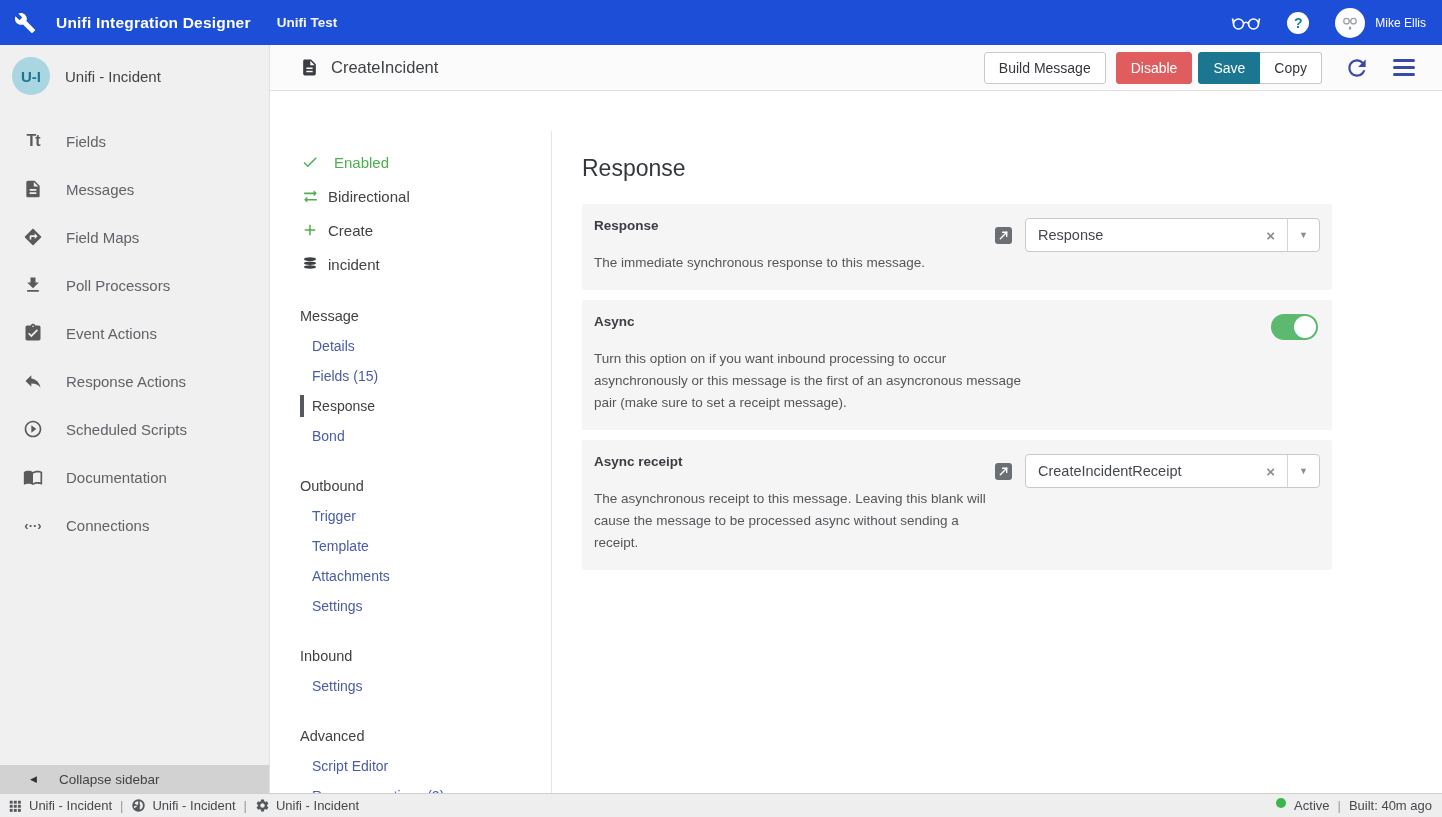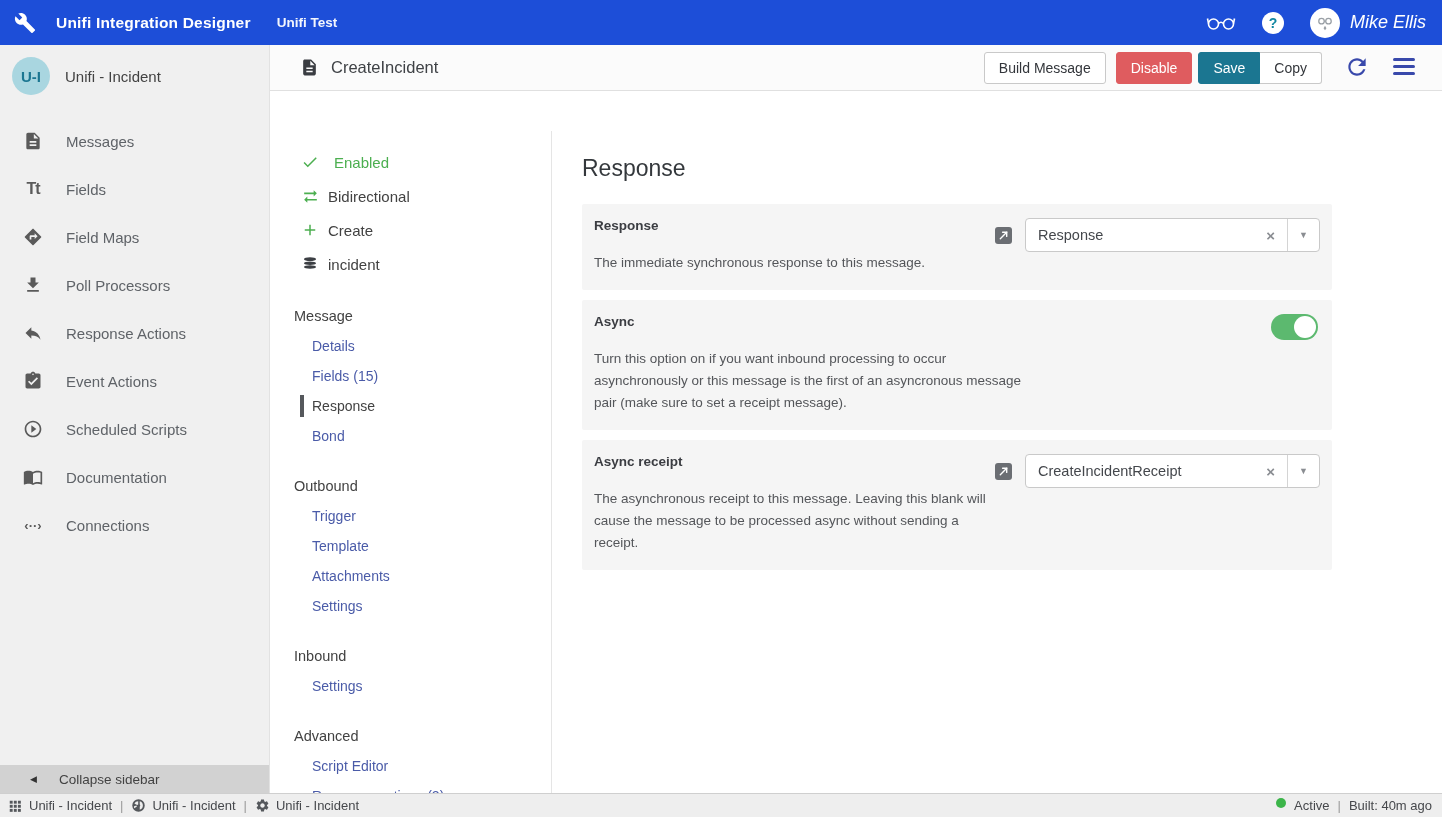--- a/index.html
+++ b/index.html
@@ -8,21 +8,21 @@
 
   
   .topbar { height:45px; background:#1d4ed8; display:flex; align-items:center; color:#fff; padding:0 16px 0 14px; }
   .topbar .wrench { width:24px; height:24px; margin-right:18px; display:flex; align-items:center; }
   .topbar-title { font-size:15.5px; font-weight:bold; letter-spacing:.2px; }
   .topbar-sub { font-size:13.5px; margin-left:26px; font-weight:bold; opacity:.95; }
   .topbar-right { margin-left:auto; display:flex; align-items:center; gap:26px; }
   .help-circle { width:22px; height:22px; border-radius:50%; background:#fff; color:#0f86a1; font-size:14px; font-weight:bold; text-align:center; line-height:22px; cursor:pointer; }
   .avatar-wrap { display:flex; align-items:center; gap:10px; cursor:pointer; }
   .avatar-circle { width:30px; height:30px; border-radius:50%; background:#fff; display:flex; align-items:center; justify-content:center; }
-  .user-name { font-size:18px;font-style:italic; }
+  .user-name { font-size:12px; }
 
   
   .app { display:flex; height:748px; }
 
   
   .sidebar { width:270px; background:#f0f0f0; border-right:1px solid #e2e2e2; display:flex; flex-direction:column; }
   .sidebar-header { display:flex; align-items:center; padding:12px 12px 10px 12px; }
   .app-avatar { width:38px; height:38px; border-radius:50%; background:#a9d6e0; color:#1b7691; font-size:15px; font-weight:bold; display:flex; align-items:center; justify-content:center; }
   .app-name { margin-left:15px; font-size:15px; color:#424242; }
   .sidebar-items { flex:1; padding-top:12px; }
@@ -34,21 +34,21 @@
   .collapse-bar { height:28px; background:#d2d2d2; display:flex; align-items:center; padding-left:30px; cursor:pointer; color:#424242; }
   .collapse-bar .tri { font-size:9px; margin-right:22px; color:#333; }
   .collapse-bar .c-label { font-size:13.5px; }
 
   
   .workspace { flex:1; display:flex; flex-direction:column; background:#fff;gap:40px; }
   .content-header { height:46px; background:#fbfbfb; border-bottom:1px solid #e0e0e0; display:flex; align-items:center; padding:0 16px 0 30px; }
   .doc-title { display:flex; align-items:center; gap:12px; }
   .doc-title .d-icon { width:19px; height:19px; color:#3a3d42; }
   .doc-title .d-label { font-size:16.5px; color:#3f4246; }
-  .header-actions { margin-left:auto; display:flex; align-items:flex-start; }
+  .header-actions { margin-left:auto; display:flex; align-items:center; }
   .btn { font-family:inherit; font-size:14px; padding:7px 14px; border-radius:3px; border:1px solid #c9c9c9; background:#fff; color:#33363b; cursor:pointer; }
   .btn-build { margin-right:10px; }
   .btn-disable { background:#df5c5f; border-color:#df5c5f; color:#fff; margin-right:6px; }
   .btn-group { display:flex; }
   .btn-save { background:#1b7691; border-color:#1b7691; color:#fff; border-radius:3px 0 0 3px; }
   .btn-copy { border-radius:0 3px 3px 0; border-left:none; }
   .icon-btn { background:none; border:none; cursor:pointer; color:#3949ab; display:flex; align-items:center; justify-content:center; }
   .refresh-btn { margin-left:20px; width:30px; height:30px; }
   .menu-btn { margin-left:16px; margin-right:6px; width:32px; height:30px; flex-direction:column; gap:4px; }
   .menu-btn span { display:block; width:22px; height:3px; background:#3949ab; border-radius:2px; }
@@ -57,21 +57,21 @@
 
   
   .subnav { width:282px; border-right:1px solid #e5e5e5; padding-top:14px; overflow:hidden; }
   .status-item { height:34px; display:flex; align-items:center; padding-left:30px; cursor:pointer; font-size:15px; color:#424242; }
   .status-item .st-icon { width:20px; margin-right:8px; display:flex; align-items:center; justify-content:center; }
   .status-item.green-label { color:#4caf50; }
   .status-item .gap-wide { margin-right:14px; }
   .icon-green { color:#4caf50; }
   .icon-dark { color:#3c3f44; }
   .subnav-section { margin-top:20px; }
-  .section-label { height:30px; line-height:30px; padding-left:24px; font-size:14.5px; color:#424242; }
+  .section-label { height:30px; line-height:30px; padding-left:30px; font-size:14.5px; color:#424242; }
   .subnav-link { position:relative; height:30px; line-height:30px; padding-left:42px; font-size:14px; color:#4a5ba8; cursor:pointer; }
   .subnav-link.selected { color:#424242; cursor:default; }
   .subnav-link.selected::before { content:''; position:absolute; left:30px; top:4px; bottom:4px; width:4px; background:#55585c; }
 
   
   .main { flex:1; padding:24px 0 0 30px; overflow:hidden; }
   .page-title { font-size:23px; font-weight:400; color:#34383c; margin-bottom:22px; }
   .card { width:750px; background:#f5f5f5; border-radius:2px; display:flex; align-items:flex-start; padding:14px 12px 16px 12px; margin-bottom:10px; min-height:76px; }
   .card-text { flex:1; max-width:430px; }
   .card-label { font-size:13.5px; font-weight:bold; color:#3b3d42; }
@@ -133,63 +133,63 @@
 <div class="app">
 
   <div class="sidebar">
     <div class="sidebar-header">
       <span class="app-avatar">U-I</span>
       <span class="app-name">Unifi - Incident</span>
     </div>
     <div class="sidebar-items">
       <div class="side-item">
         <span class="s-icon">
+            <span class="tt-glyph">Tt</span>
+          </span>
+        <span class="s-label">Fields</span>
+      </div>
+      <div class="side-item">
+        <span class="s-icon">
             <svg viewBox="0 0 24 24" width="20" height="20" fill="currentColor">
               <path d="M14 2H6c-1.1 0-2 .9-2 2v16c0 1.1.9 2 2 2h12c1.1 0 2-.9 2-2V8l-6-6zm2 16H8v-2h8v2zm0-4H8v-2h8v2zm-3-5V3.5L18.5 9H13z"></path>
             </svg>
           </span>
         <span class="s-label">Messages</span>
       </div>
       <div class="side-item">
         <span class="s-icon">
-            <span class="tt-glyph">Tt</span>
-          </span>
-        <span class="s-label">Fields</span>
-      </div>
-      <div class="side-item">
-        <span class="s-icon">
             <svg viewBox="0 0 24 24" width="20" height="20" fill="currentColor">
               <path d="M21.71 11.29l-9-9a.996.996 0 0 0-1.41 0l-9 9c-.39.39-.39 1.02 0 1.41l9 9c.39.39 1.02.39 1.41 0l9-9c.39-.38.39-1.01 0-1.41zM14 14.5V12h-4v3H8v-4c0-.55.45-1 1-1h5V7.5l3.5 3.5-3.5 3.5z"></path>
             </svg>
           </span>
         <span class="s-label">Field Maps</span>
       </div>
       <div class="side-item">
         <span class="s-icon">
             <svg viewBox="0 0 24 24" width="20" height="20" fill="currentColor">
               <path d="M19 9h-4V3H9v6H5l7 7 7-7zM5 18v2h14v-2H5z"></path>
             </svg>
           </span>
         <span class="s-label">Poll Processors</span>
       </div>
       <div class="side-item">
         <span class="s-icon">
             <svg viewBox="0 0 24 24" width="20" height="20" fill="currentColor">
+              <path d="M19 3h-4.18C14.4 1.84 13.3 1 12 1c-1.3 0-2.4.84-2.82 2H5c-1.1 0-2 .9-2 2v14c0 1.1.9 2 2 2h14c1.1 0 2-.9 2-2V5c0-1.1-.9-2-2-2zm-7 0c.55 0 1 .45 1 1s-.45 1-1 1-1-.45-1-1 .45-1 1-1zm-2 14l-4-4 1.41-1.41L10 14.17l6.59-6.59L18 9l-8 8z"></path>
+            </svg>
+          </span>
+        <span class="s-label">Event Actions</span>
+      </div>
+      <div class="side-item">
+        <span class="s-icon">
+            <svg viewBox="0 0 24 24" width="20" height="20" fill="currentColor">
               <path d="M10 9V5l-7 7 7 7v-4.1c5 0 8.5 1.6 11 5.1-1-5-4-10-11-11z"></path>
             </svg>
           </span>
         <span class="s-label">Response Actions</span>
-      </div>
-      <div class="side-item">
-        <span class="s-icon">
-            <svg viewBox="0 0 24 24" width="20" height="20" fill="currentColor">
-              <path d="M19 3h-4.18C14.4 1.84 13.3 1 12 1c-1.3 0-2.4.84-2.82 2H5c-1.1 0-2 .9-2 2v14c0 1.1.9 2 2 2h14c1.1 0 2-.9 2-2V5c0-1.1-.9-2-2-2zm-7 0c.55 0 1 .45 1 1s-.45 1-1 1-1-.45-1-1 .45-1 1-1zm-2 14l-4-4 1.41-1.41L10 14.17l6.59-6.59L18 9l-8 8z"></path>
-            </svg>
-          </span>
-        <span class="s-label">Event Actions</span>
       </div>
       <div class="side-item">
         <span class="s-icon">
             <svg viewBox="0 0 24 24" width="20" height="20" fill="currentColor">
               <path d="M10 16.5l6-4.5-6-4.5v9zM12 2C6.48 2 2 6.48 2 12s4.48 10 10 10 10-4.48 10-10S17.52 2 12 2zm0 18c-4.41 0-8-3.59-8-8s3.59-8 8-8 8 3.59 8 8-3.59 8-8 8z"></path>
             </svg>
           </span>
         <span class="s-label">Scheduled Scripts</span>
       </div>
       <div class="side-item">

